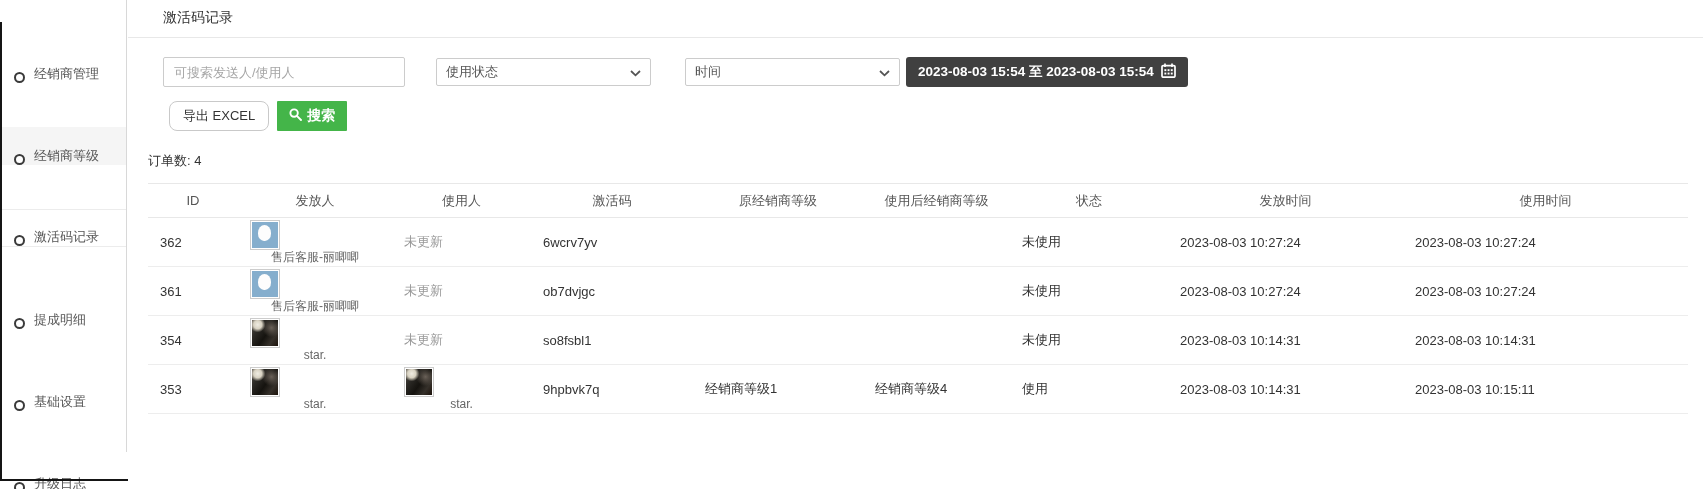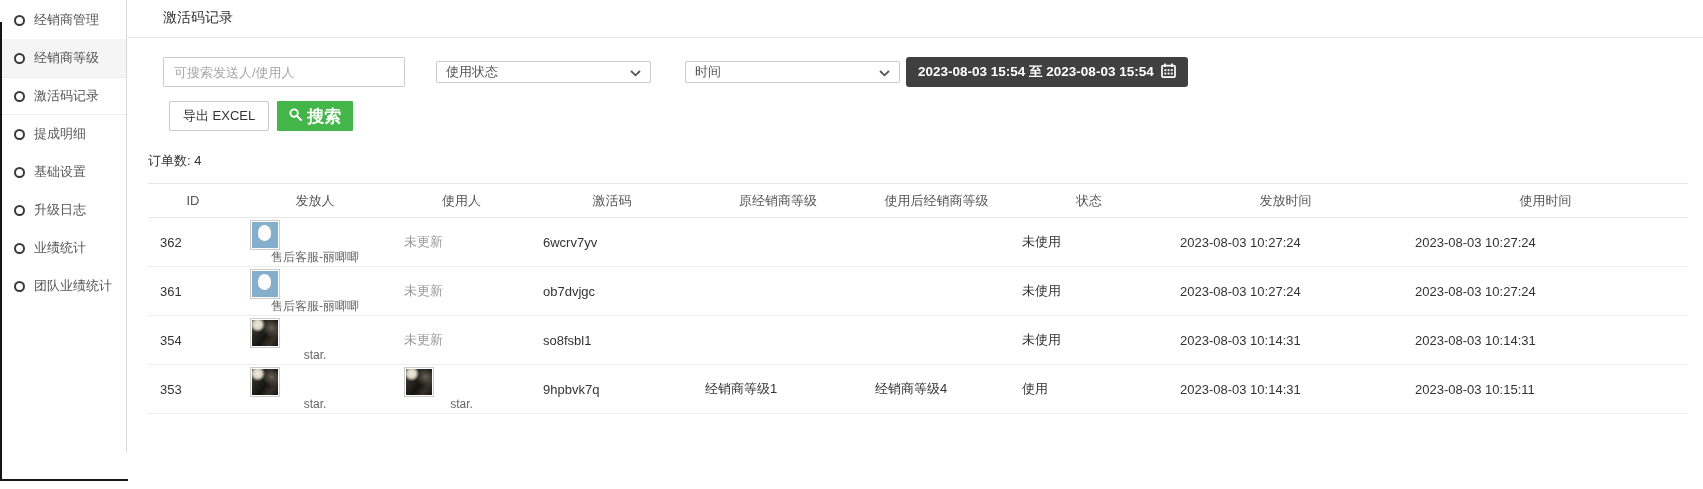--- a/index.html
+++ b/index.html
@@ -9,50 +9,50 @@
     font-family:"Liberation Sans","DejaVu Sans",sans-serif; font-size:13px; color:#333;
   }
 
   
   .edge-left  { position:absolute; left:0; top:22px; width:2px; height:459px; background:#151515; }
   .edge-bottom{ position:absolute; left:0; top:479px; width:129px; height:2px; background:#151515; }
 
   
   .sidebar { position:absolute; left:0; top:0; width:127px; height:452px; background:#fff;
              border-right:1px solid #d8d8d8; padding-top:1px; }
-  .side-item { height:38px; display:flex; align-items:center; gap:9px; padding-left:14px;
-               font-size:13px; color:#555; cursor:pointer; white-space:nowrap; }
+  .side-item { height:38px; display:flex; align-items:flex-end; gap:9px; padding-left:14px;
+               font-size:13px; color:#555; cursor:pointer; white-space:nowrap;margin-top:44px; }
   .side-item.highlight { background:#f5f5f5; }
   .side-item.active { border-top:1px solid #ececec; border-bottom:1px solid #ececec; }
   .radio-icon { width:11px; height:11px; border:2px solid #3a3a3a; border-radius:50%; flex:none; background:#fff; }
 
   
   .main { position:absolute; left:128px; top:0; right:0; bottom:0; background:#fff; }
   .page-header { padding:9px 0 10px 35px; font-size:14px; color:#333; border-bottom:1px solid #e8e8e8; }
 
   .filter-row1 { margin:19px 0 0 35px; display:flex; align-items:center; }
   .search-input { width:242px; height:30px; border:1px solid #ccc; border-radius:2px;
                   padding:0 10px; font-size:13px; color:#333; outline:none;
                   font-family:"Liberation Sans","DejaVu Sans",sans-serif; }
   .search-input::placeholder { color:#a6a6a6; }
-  .select-box { width:215px; height:22px; border:1px solid #ccc; border-radius:2px; background:#fff;
+  .select-box { width:215px; height:28px; border:1px solid #ccc; border-radius:2px; background:#fff;
                 display:flex; align-items:center; justify-content:space-between; padding:0 9px;
                 font-size:13px; color:#555; cursor:pointer; }
   .sb1 { margin-left:31px; } .sb2 { margin-left:34px; }
   .date-btn { margin-left:6px; height:30px; border:none; border-radius:3px; background:#404040;
               color:#fff; font-weight:bold; font-size:13.5px; display:flex; align-items:center;
               gap:7px; padding:0 12px; cursor:pointer;
               font-family:"Liberation Sans","DejaVu Sans",sans-serif; }
 
   .filter-row2 { margin:14px 0 0 41px; display:flex; gap:8px; }
-  .export-btn { height:30px; padding:0 13px; background:#fff; border:1px solid #c9c9c9; border-radius:2px;
+  .export-btn { height:30px; padding:0 13px; background:#fff; border:1px solid #c9c9c9; border-radius:8px;
                 font-size:13px; color:#333; cursor:pointer;
                 font-family:"Liberation Sans","DejaVu Sans",sans-serif; }
   .search-btn { height:30px; padding:0 12px; background:#44b549; border:none; border-radius:1px;
-                color:#fff; font-size:17px; font-weight:bold; display:flex; align-items:center; gap:5px;
+                color:#fff; font-size:14px; font-weight:bold; display:flex; align-items:center; gap:5px;
                 cursor:pointer; font-family:"Liberation Sans","DejaVu Sans",sans-serif; }
 
   .order-count { margin:21px 0 0 20px; font-size:13px; color:#333; }
 
   
   .records-table { margin:13px 15px 0 20px; width:1540px; border-collapse:collapse; table-layout:fixed;
                    border-top:1px solid #e8e8e8; }
   .records-table th { height:34px; padding:0 12px; font-size:13px; font-weight:400; color:#555;
                       text-align:center; border-bottom:1px solid #e8e8e8; white-space:nowrap; overflow:hidden; }
   .records-table td { height:48px; padding:2px 12px; font-size:13px; color:#333;

